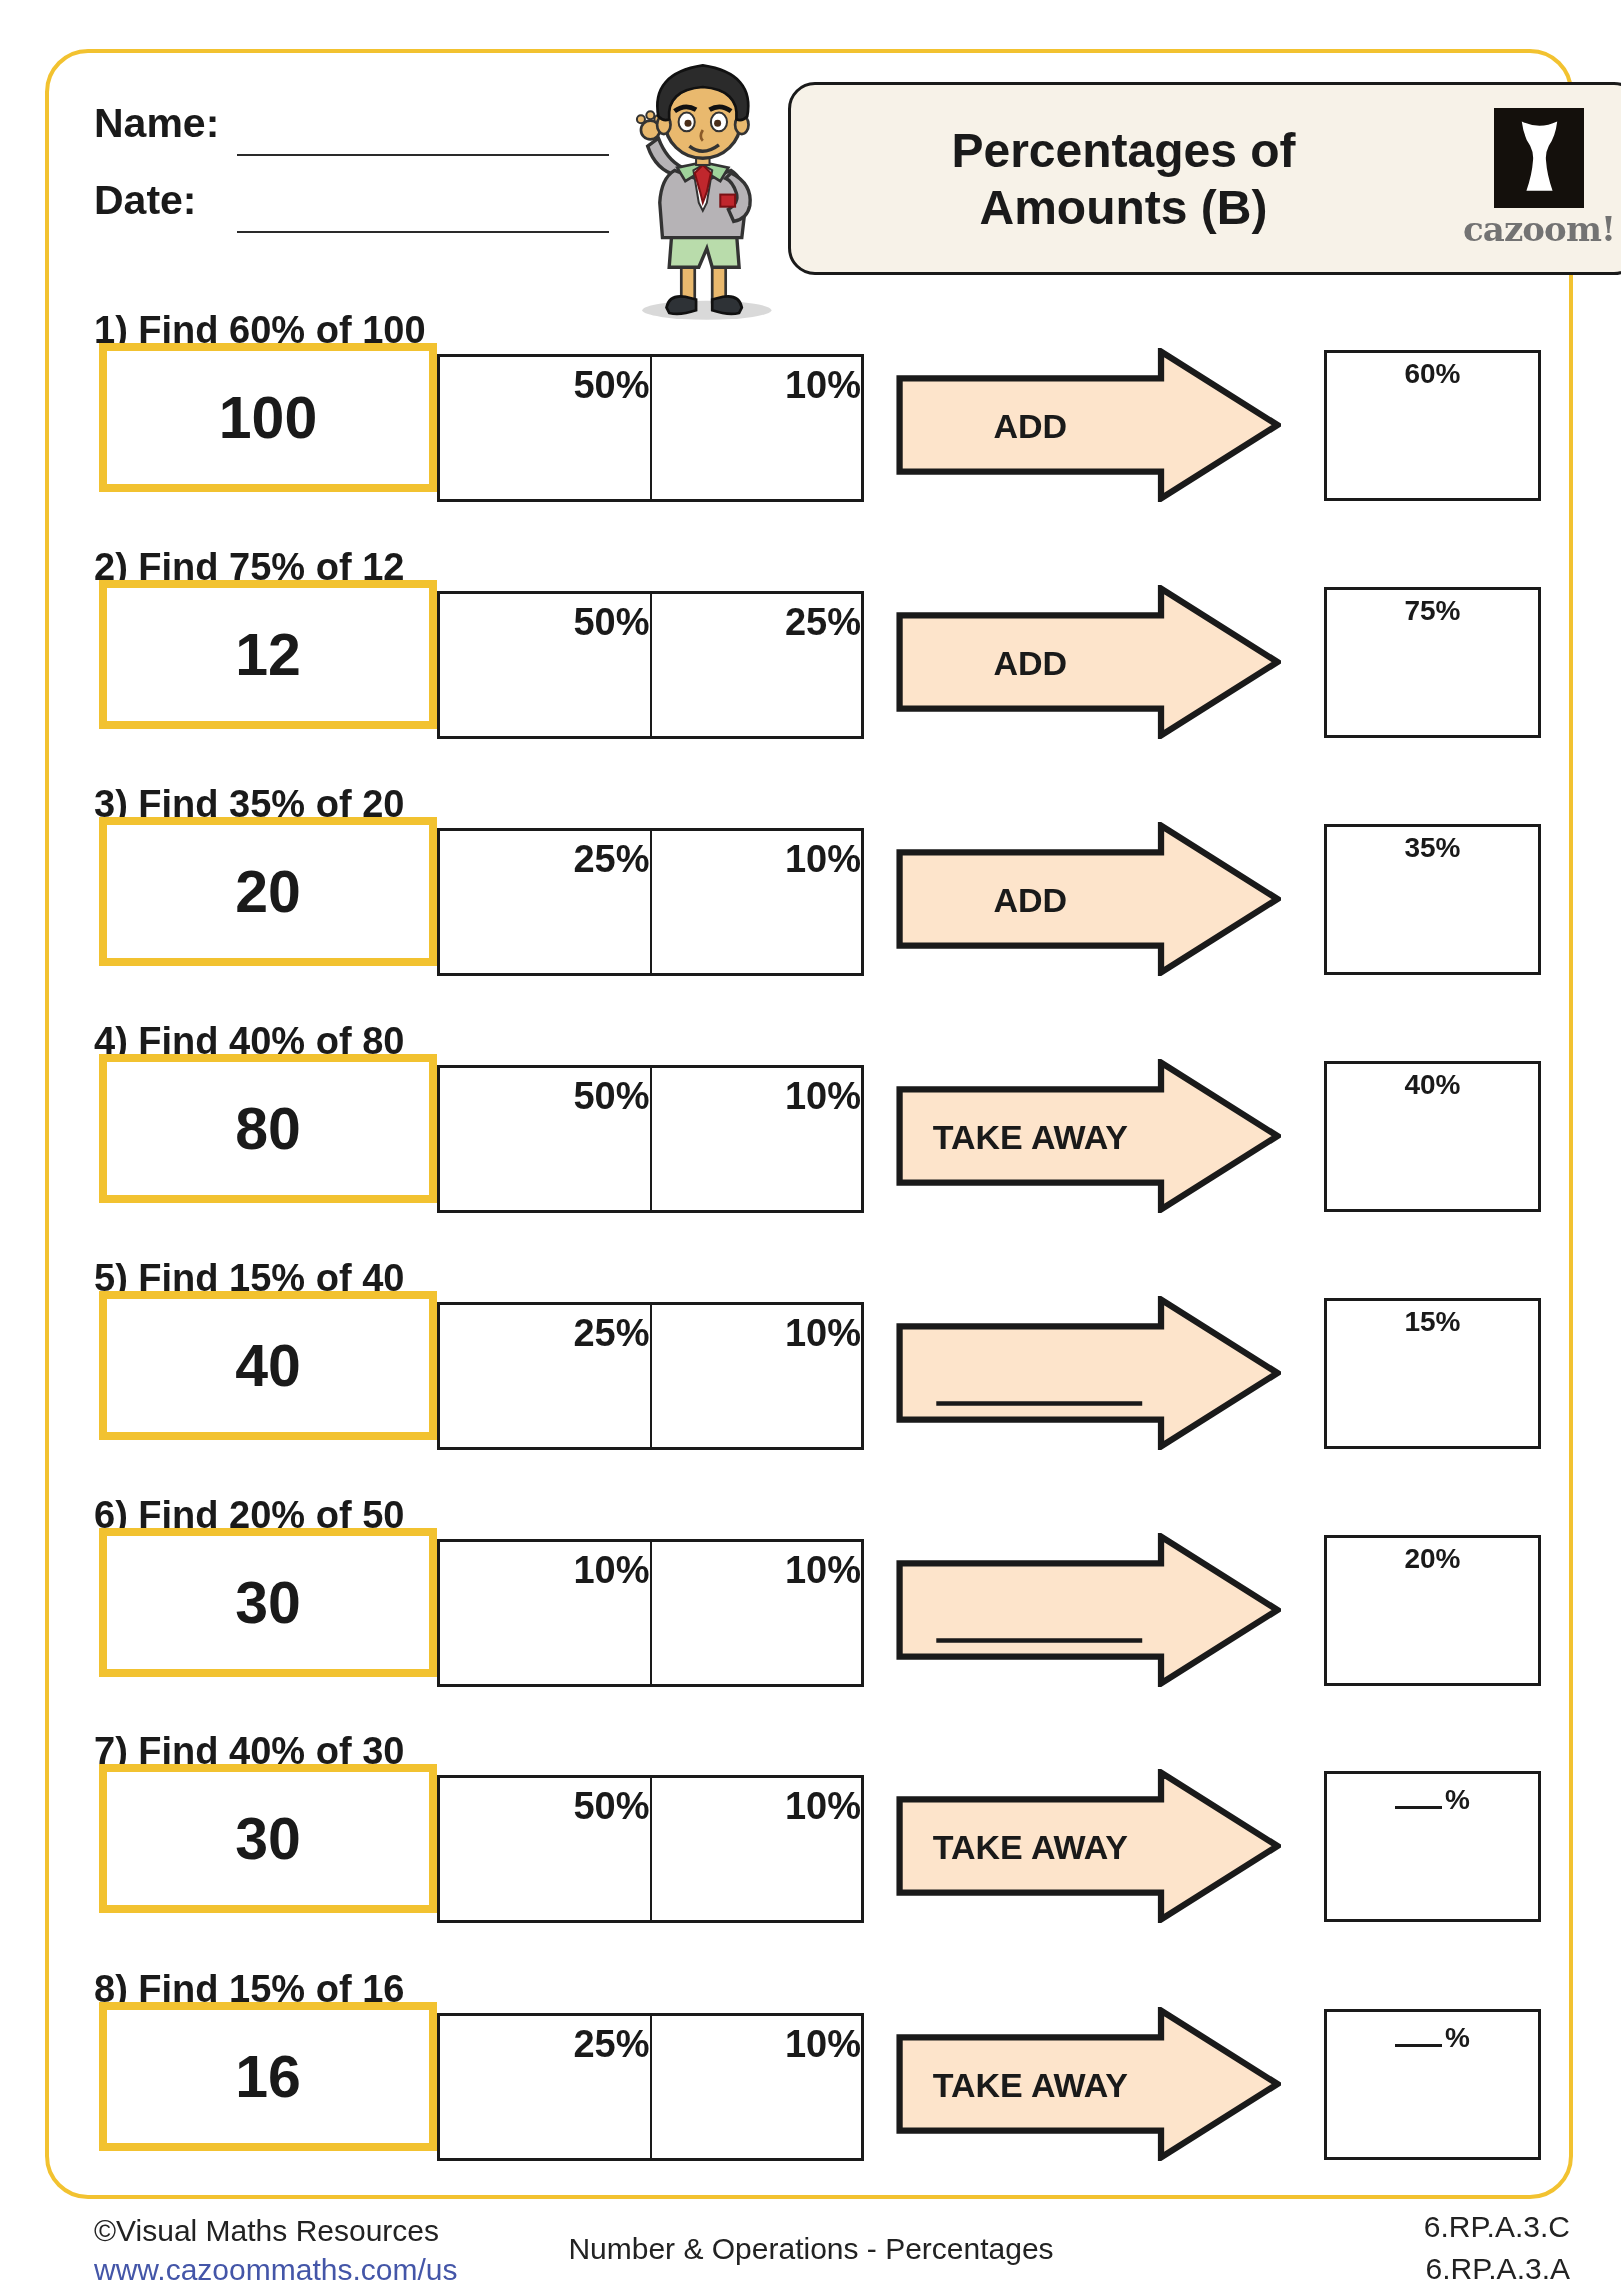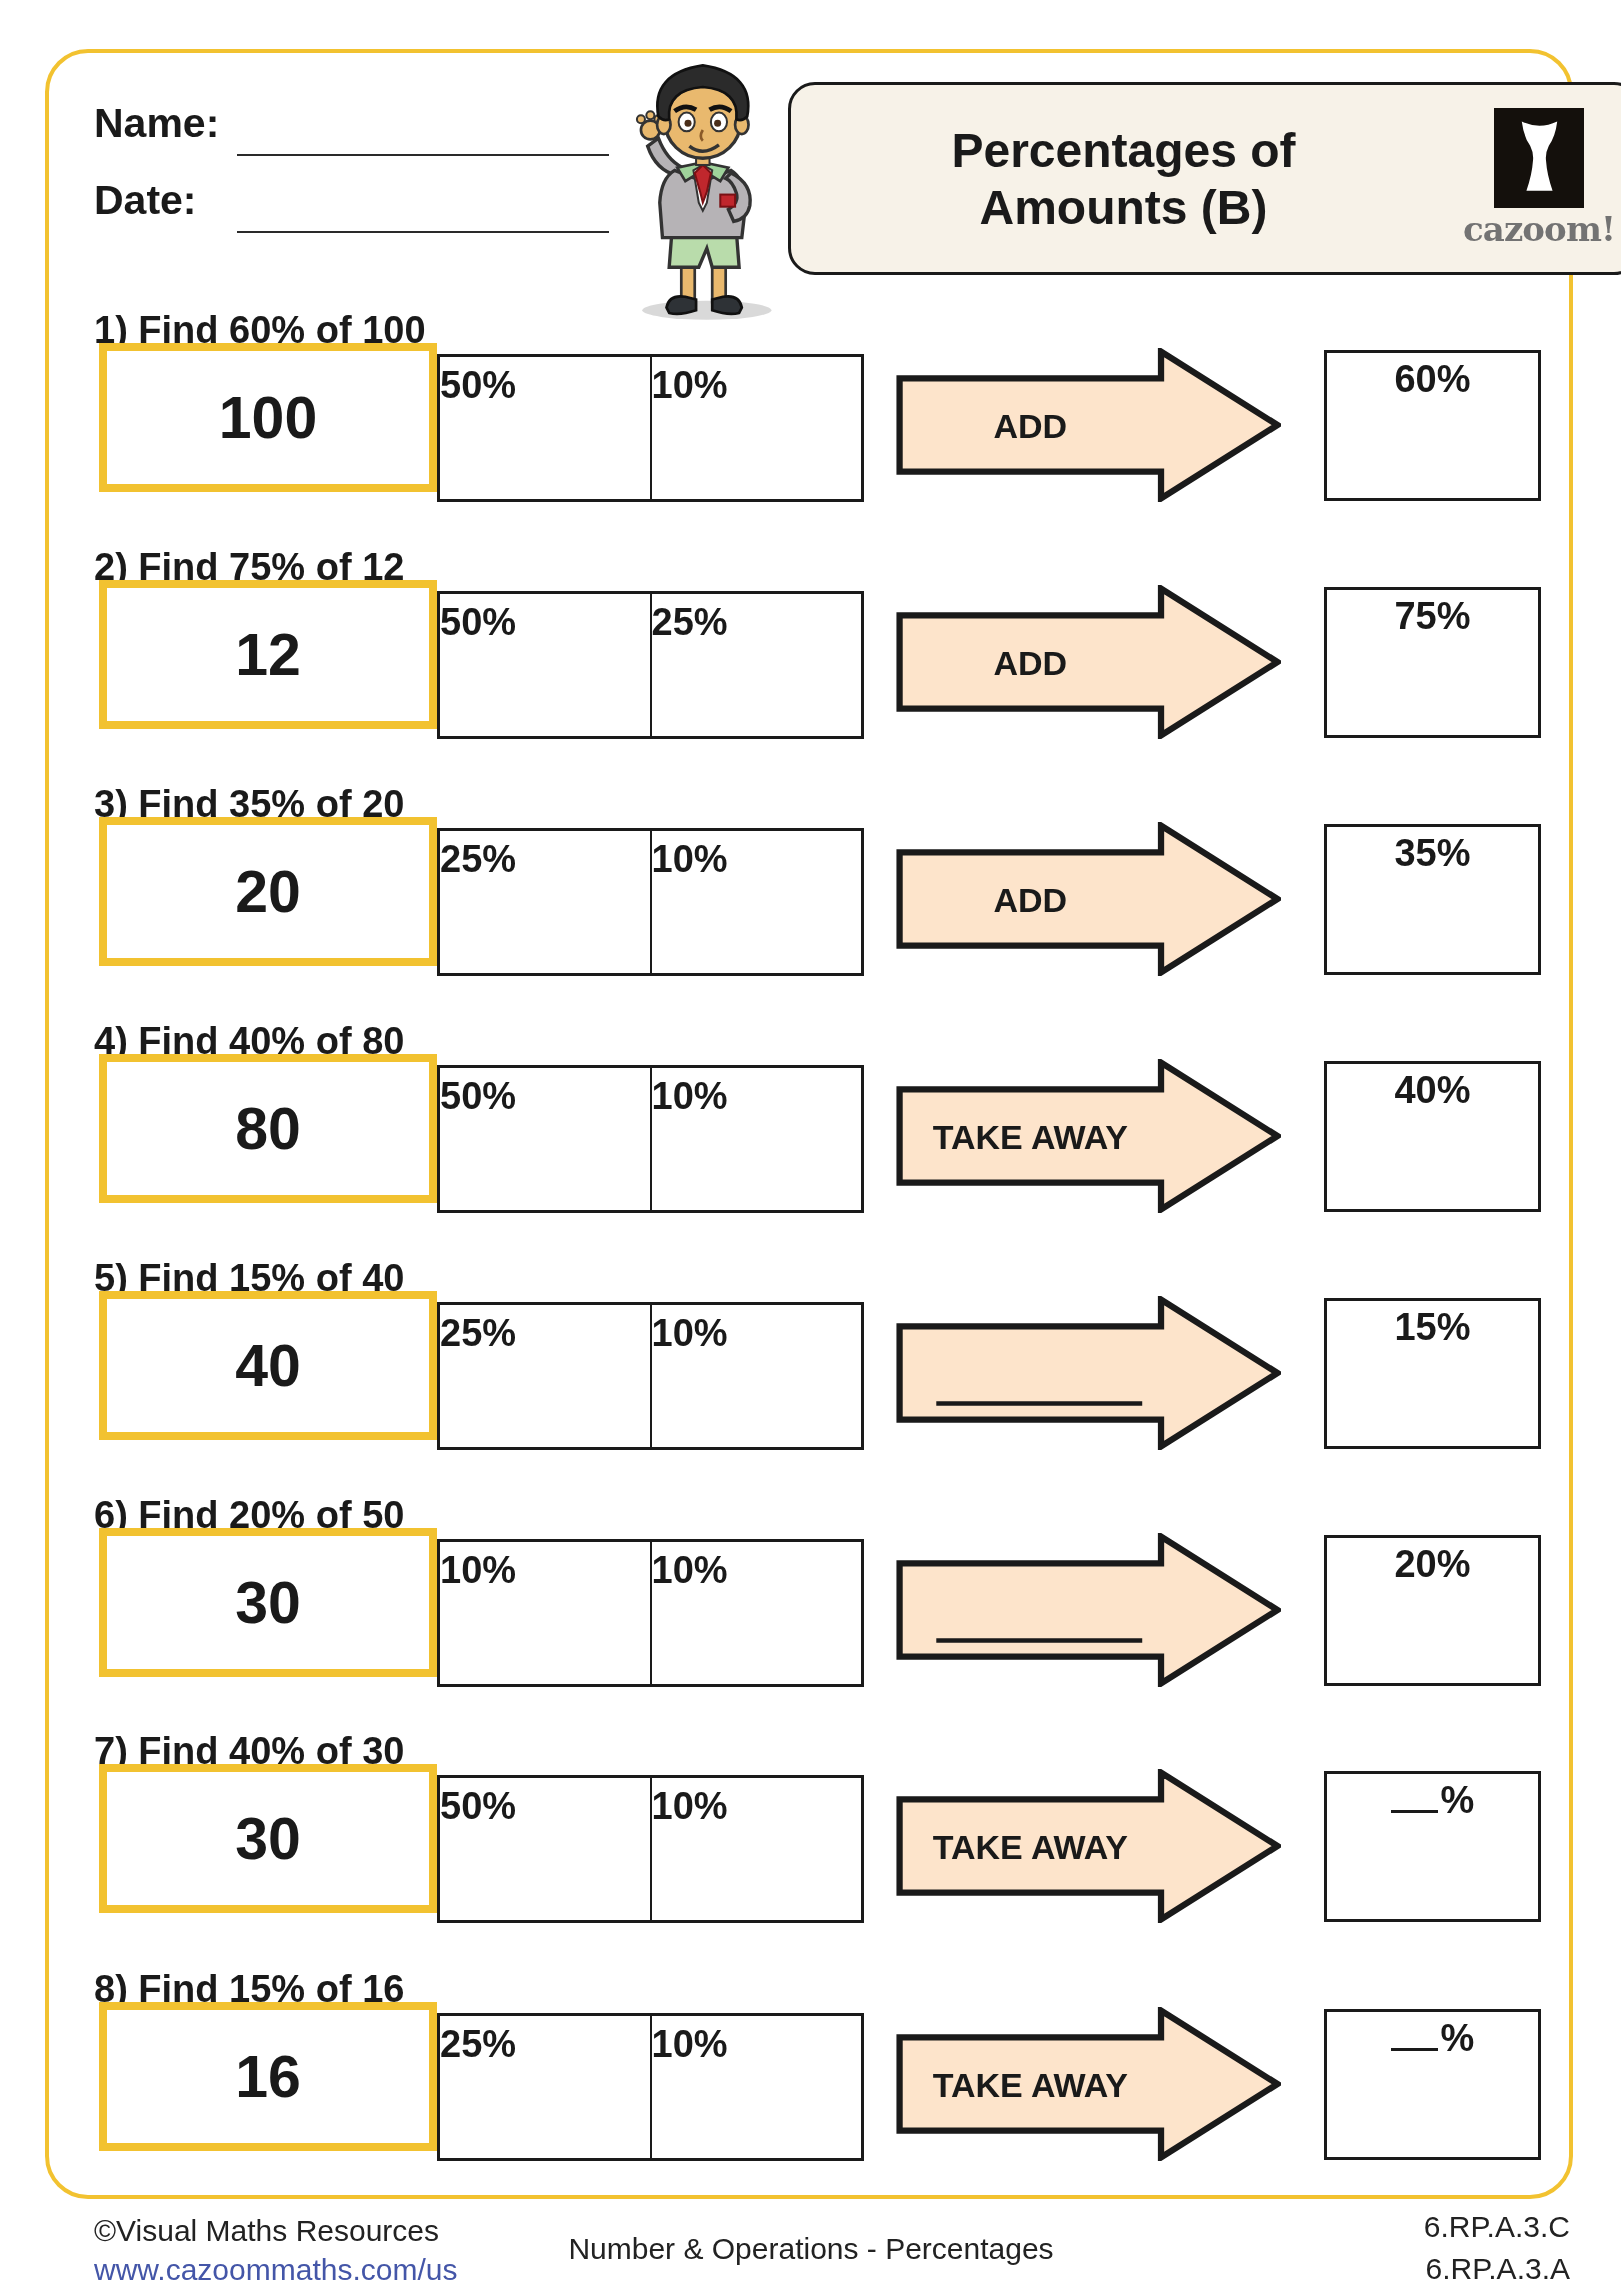--- a/index.html
+++ b/index.html
@@ -30,32 +30,32 @@
   .amount-box{
     position:absolute;left:99px;top:34px;width:322px;height:133px;
     border:8px solid var(--frame_yellow,#f2c230);background:#fff;
     display:flex;align-items:center;justify-content:center;
   }
   .amount{font-weight:700;font-size:59px;}
   .pct-table{
     position:absolute;left:437px;top:45px;width:421px;height:142px;
     border:3.6px solid #1a1a1a;display:flex;background:#fff;
   }
-  .pct-cell{flex:1;text-align:left;padding-top:7.2px;}
+  .pct-cell{flex:1;text-align:right;padding-top:7.2px;}
   .pct-cell.first{border-right:2.7px solid #1a1a1a;}
   .pct-label{font-weight:700;font-size:38px;}
   .arrow{position:absolute;left:896px;top:39px;width:385px;height:154px;}
   .arrow-shape{fill:var(--arrow_fill,#fde4cb);stroke:#1a1a1a;stroke-width:7;}
   .arrow-text{font-family:"Liberation Sans",sans-serif;font-weight:700;font-size:38px;text-anchor:middle;fill:#1a1a1a;}
   .arrow-blank-line{stroke:#1a1a1a;stroke-width:5;}
   .result-box{
     position:absolute;left:1324px;top:41px;width:211px;height:140px;
     border:3.6px solid #1a1a1a;background:#fff;text-align:center;padding-top:5.4px;box-sizing:content-box;
   }
-  .result{font-weight:700;font-size:38px;}
+  .result{font-weight:700;font-size:28px;}
   .blank-seg{display:inline-block;width:47px;height:27px;border-bottom:3.6px solid #1a1a1a;margin-right:2.7px;}
   
   .ft{position:absolute;font-size:30px;color:#222;}
   .ft-url{color:var(--link_blue,#4456a8);cursor:pointer;text-align:center;}
   .ft-center{left:0;width:1622px;text-align:center;}
   .ft-right{right:52px;text-align:right;}
 </style>
 </head>
 <body>
 

